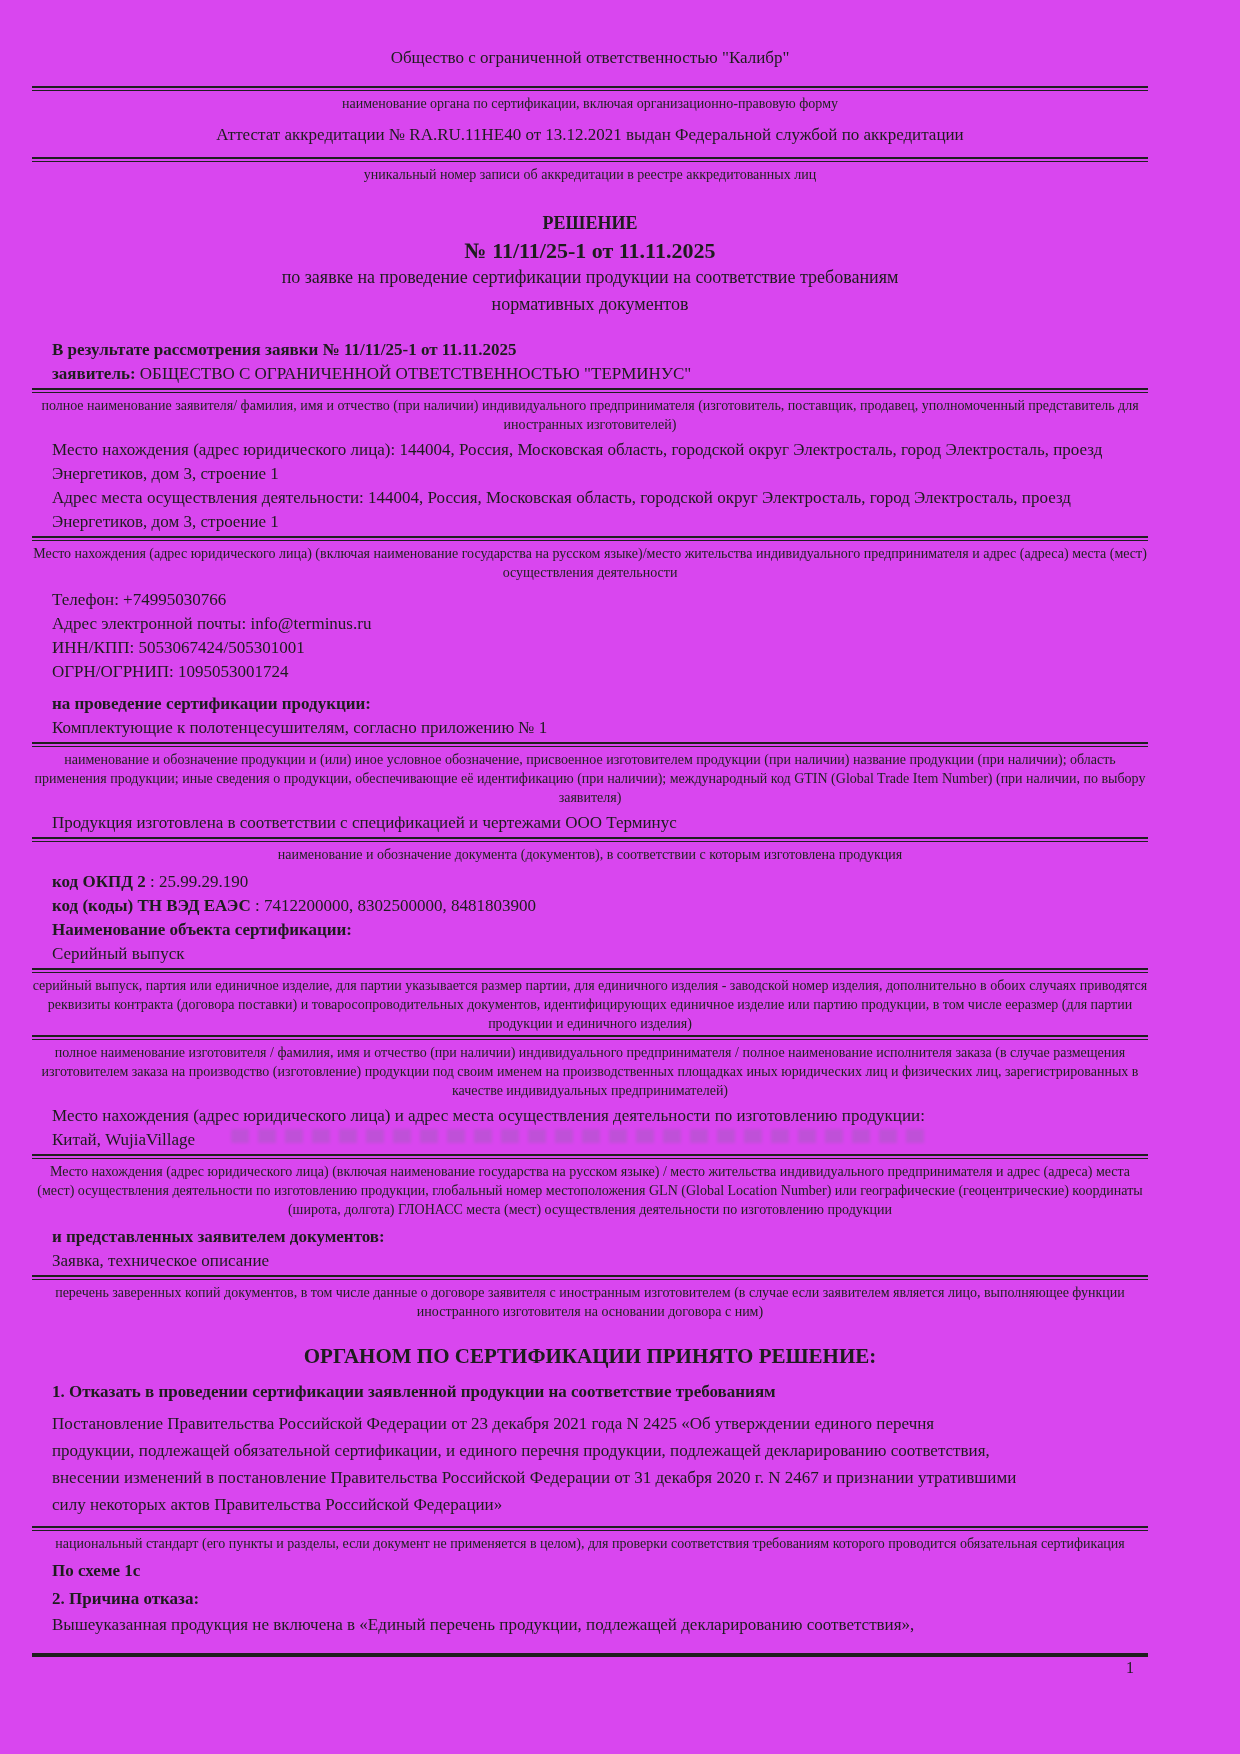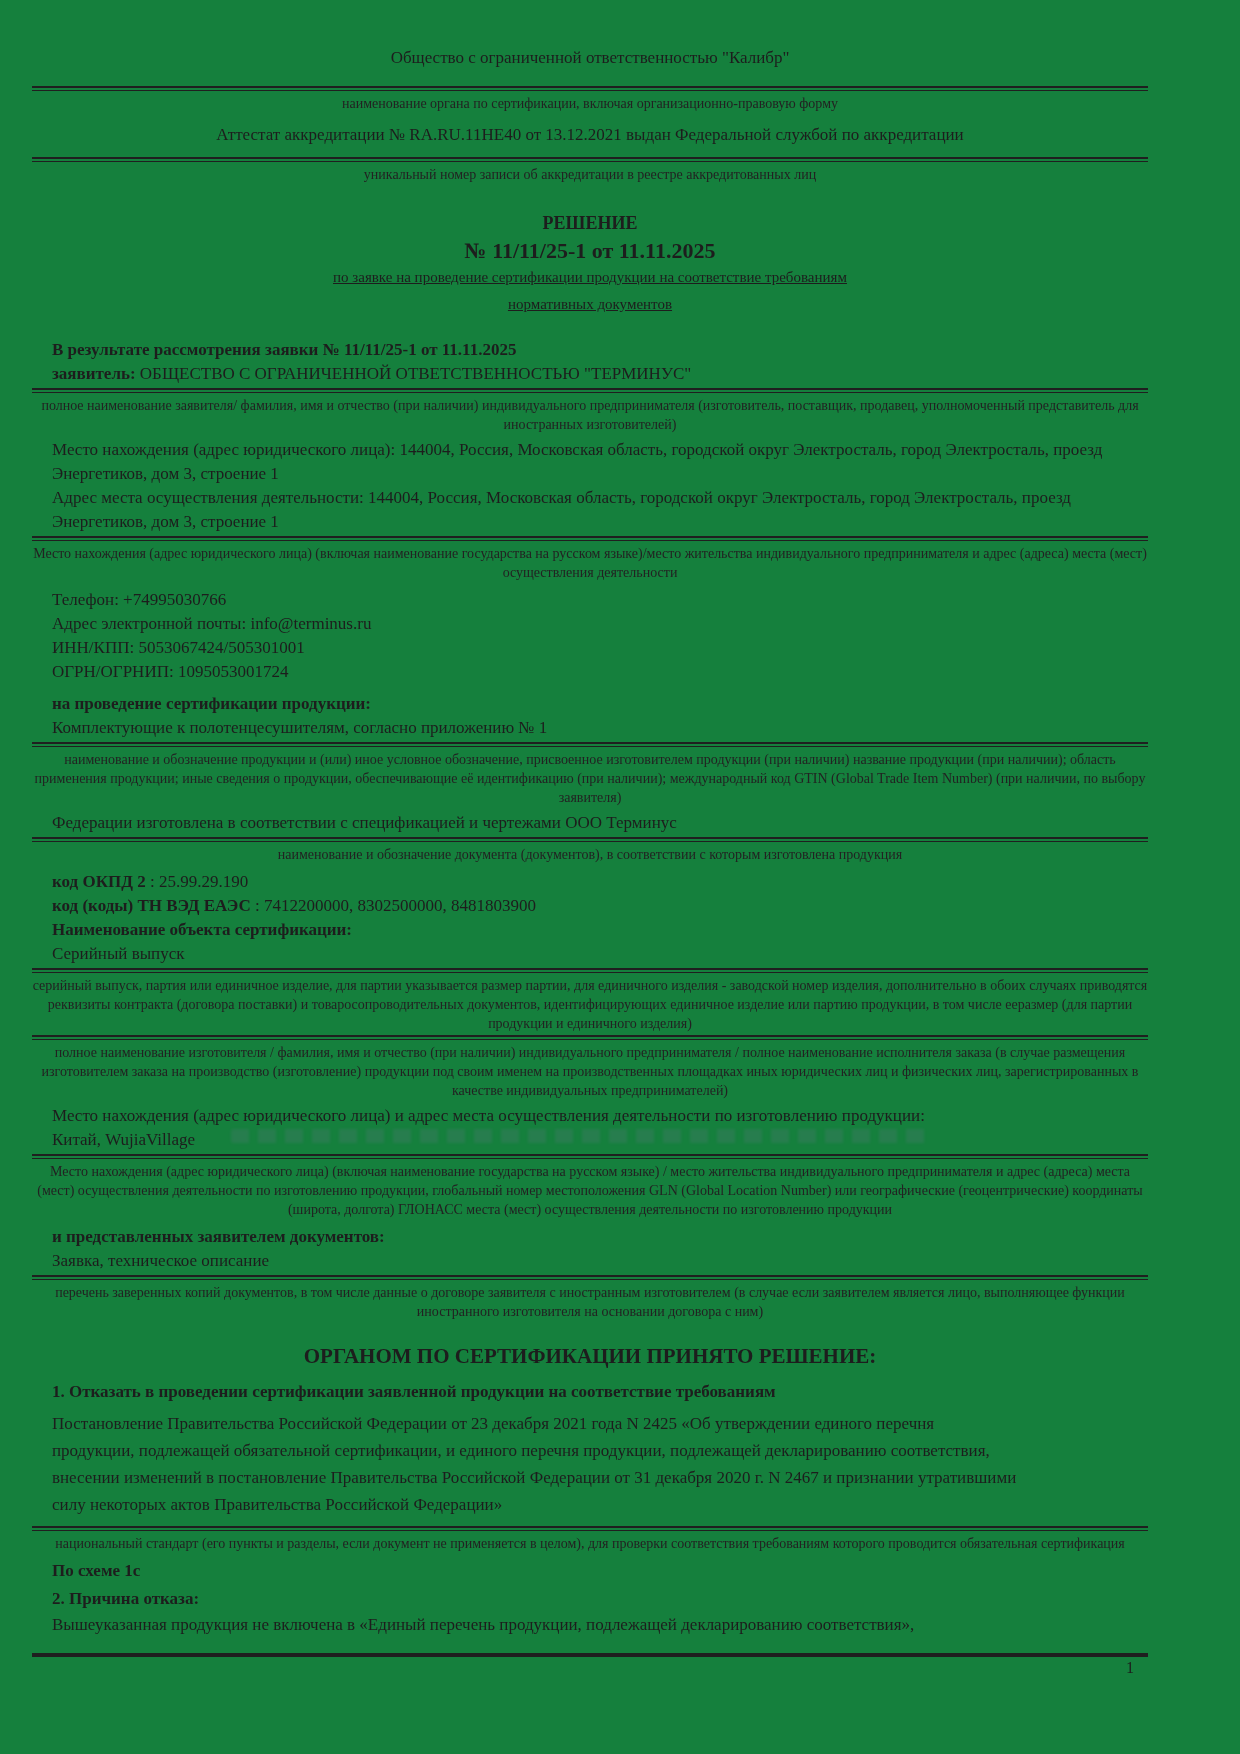--- a/index.html
+++ b/index.html
@@ -2,34 +2,34 @@
 <html><head>
 <meta charset="utf-8">
 <style>
   html,body{margin:0;padding:0;background:#ffffff;}
   .page{
     position:relative;
     width:1240px;height:1754px;
     margin:0 auto;
     box-sizing:border-box;
     padding:46px 92px 0 32px;
-    background:#15803d;
+    background:#d946ef;
     color:#1d1d1d;
     font-family:"Liberation Serif","DejaVu Serif",serif;
     overflow:hidden;
   }
   .center{text-align:center;}
   .line{font-size:17px;line-height:24px;padding-left:20px;}
   .hdr{font-size:17px;line-height:24px;}
   .bold{font-weight:700;}
   .caption{font-size:14px;line-height:19px;text-align:center;color:#222;}
   .rule{height:2px;border-top:2px solid #1f1f1f;border-bottom:1px solid #1f1f1f;margin:4px 0 3px 0;}
   .rule-thick{height:4px;background:#1f1f1f;margin-top:16px;}
   .title-main{font-size:18px;line-height:27px;font-weight:700;}
-  .title-sub{font-size:15px;line-height:27px;text-decoration:underline;}
+  .title-sub{font-size:18px;line-height:27px;}
   .para{font-size:17px;line-height:27px;padding-left:20px;max-width:965px;}
   .page-num{font-size:16px;line-height:22px;text-align:right;padding-right:14px;}
   .ghost{
     display:inline-block;vertical-align:2px;height:14px;border-radius:2px;
     opacity:.22;filter:blur(1.5px);
     background:repeating-linear-gradient(90deg,#68748a 0 18px,transparent 18px 27px);
   }
   .ghost-1{width:540px;margin-left:52px;}
   .ghost-2{width:700px;margin-left:36px;}
   .mt2{margin-top:2px;}.mt4{margin-top:4px;}.mt6{margin-top:6px;}
@@ -66,21 +66,21 @@
   <div class="line mt6">Телефон: +74995030766</div>
   <div class="line">Адрес электронной почты: info@terminus.ru</div>
   <div class="line">ИНН/КПП: 5053067424/505301001</div>
   <div class="line">ОГРН/ОГРНИП: 1095053001724</div>
 
   <div class="line bold mt8">на проведение сертификации продукции:</div>
   <div class="line">Комплектующие к полотенцесушителям, согласно приложению № 1</div>
   <div class="rule mt2"></div>
   <div class="caption">наименование и обозначение продукции и (или) иное условное обозначение, присвоенное изготовителем продукции (при наличии) название продукции (при наличии); область применения продукции; иные сведения о продукции, обеспечивающие её идентификацию (при наличии); международный код GTIN (Global Trade Item Number) (при наличии, по выбору заявителя)</div>
 
-  <div class="line mt4">Федерации изготовлена в соответствии с спецификацией и чертежами ООО Терминус</div>
+  <div class="line mt4">Продукция изготовлена в соответствии с спецификацией и чертежами ООО Терминус</div>
   <div class="rule mt2"></div>
   <div class="caption">наименование и обозначение документа (документов), в соответствии с которым изготовлена продукция</div>
 
   <div class="line mt6"><b>код ОКПД 2</b> <span>: 25.99.29.190</span></div>
   <div class="line"><b>код (коды) ТН ВЭД ЕАЭС</b> <span>: 7412200000, 8302500000, 8481803900</span></div>
   <div class="line bold">Наименование объекта сертификации:</div>
   <div class="line">Серийный выпуск</div>
   <div class="rule mt2"></div>
   <div class="caption">серийный выпуск, партия или единичное изделие, для партии указывается размер партии, для единичного изделия - заводской номер изделия, дополнительно в обоих случаях приводятся реквизиты контракта (договора поставки) и товаросопроводительных документов, идентифицирующих единичное изделие или партию продукции, в том числе ееразмер (для партии продукции и единичного изделия)</div>
 

